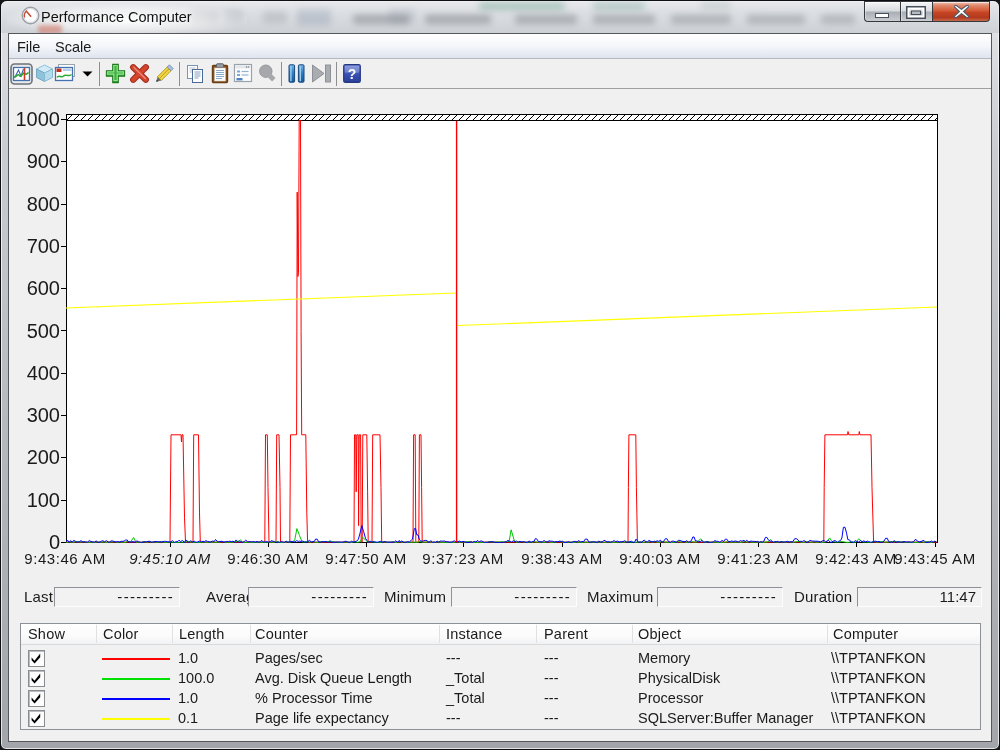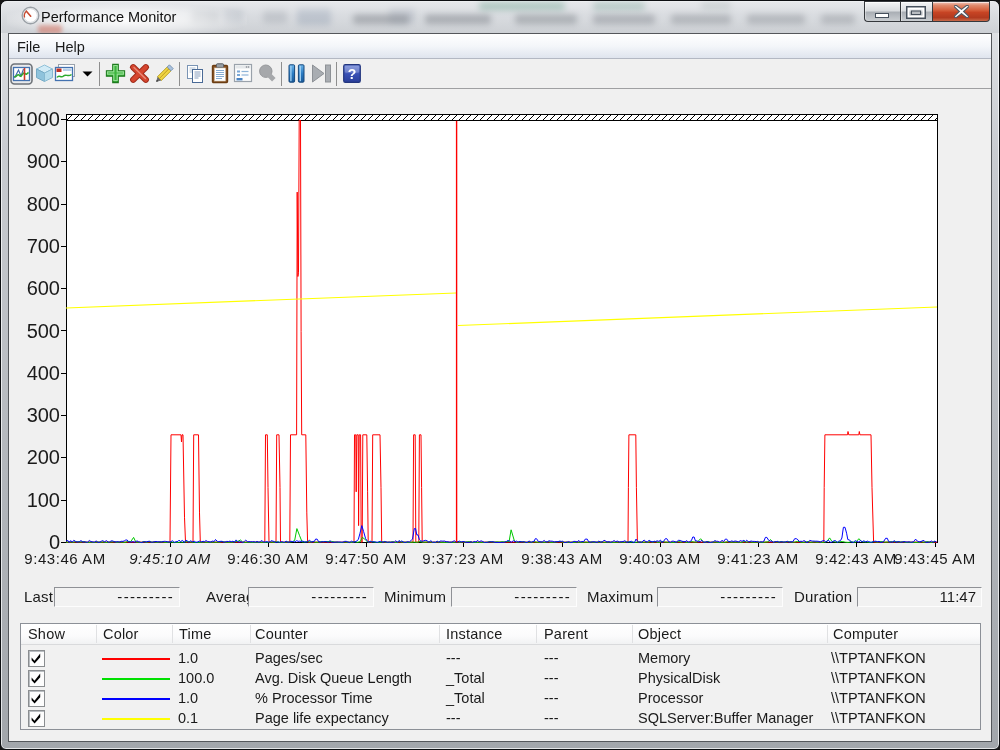--- a/index.html
+++ b/index.html
@@ -56,21 +56,21 @@
   <div class="blob" style="left:352px;top:13px;width:56px;height:10px;background:rgba(75,80,88,.5);"></div>
   <div class="blob" style="left:424px;top:13px;width:66px;height:10px;background:rgba(75,80,88,.5);"></div>
   <div class="blob" style="left:514px;top:13px;width:62px;height:10px;background:rgba(78,83,90,.48);"></div>
   <div class="blob" style="left:592px;top:13px;width:62px;height:10px;background:rgba(78,83,90,.45);"></div>
   <div class="blob" style="left:670px;top:13px;width:60px;height:10px;background:rgba(80,85,92,.42);"></div>
   <div class="blob" style="left:746px;top:13px;width:58px;height:10px;background:rgba(80,85,92,.40);"></div>
   <div class="blob" style="left:820px;top:13px;width:34px;height:10px;background:rgba(82,87,94,.38);"></div>
   <div id="titleglass"></div>
   <div id="titleglow"></div>
   <div class="blob" style="left:37px;top:24px;width:24px;height:9px;background:rgba(205,75,50,.42);filter:blur(2px);"></div>
-  <div id="titletext">Performance Monitor</div>
+  <div id="titletext">Performance Computer</div>
 </div>
 <svg style="left:21px;top:6px;" width="19" height="19" viewBox="0 0 19 19">
   <circle cx="9.5" cy="9.5" r="8.3" fill="#f6f7f8" stroke="#9aa0a6" stroke-width="1.4"></circle>
   <circle cx="9.5" cy="9.5" r="6.9" fill="#ffffff" stroke="#d2d6da" stroke-width="1"></circle>
   <path d="M9.7,10.2 L5.4,5.2" stroke="#c84a30" stroke-width="1.6" stroke-linecap="round"></path>
   <path d="M3.6,11.5 A6.2,6.2 0 0 1 5.8,4.9" stroke="#c84a30" stroke-width="1.3" fill="none"></path>
 </svg>
 <div class="capbtn graybtn" id="btnmin" style="left:864px;width:36px;border-radius:0 0 0 4px;border-right:none;"></div>
 <div class="capbtn graybtn" id="btnmax" style="left:900px;width:33px;"></div>
 <div class="capbtn" id="btnclose"></div>
@@ -81,21 +81,21 @@
     <rect x="1" y="1" width="18" height="11" fill="none" stroke="#46505c" stroke-width="2"></rect>
     <rect x="2.5" y="2.5" width="15" height="8" fill="none" stroke="#fff" stroke-width="2"></rect>
     <rect x="5.5" y="5" width="9" height="3.5" fill="#b9bdc2" stroke="#46505c" stroke-width="1"></rect>
   </svg>
 <svg style="left:954px;top:5px;" width="15" height="13" viewBox="0 0 15 13">
     <path d="M1.8,0 L7.5,4.4 L13.2,0 L15,1.5 L9.6,6.5 L15,11.5 L13.2,13 L7.5,8.6 L1.8,13 L0,11.5 L5.4,6.5 L0,1.5 Z" fill="#fff" stroke="#505a66" stroke-width="1.1"></path>
   </svg>
 <div id="client"></div>
 <div id="menubar"></div>
 <div class="rt" style="left:17px;top:37px;font-size:14.5px;">File</div>
-<div class="rt" style="left:55px;top:37px;font-size:14.5px;">Help</div>
+<div class="rt" style="left:55px;top:37px;font-size:14.5px;">Scale</div>
 <div id="toolbar"></div>
 
 <svg style="left:10px;top:63px;" width="23" height="22" viewBox="0 0 23 22">
   <rect x="1" y="1" width="21" height="20" rx="3.5" fill="#e9eaec" stroke="#6e7379" stroke-width="1.6"></rect>
   <rect x="3.5" y="4.5" width="16" height="13" fill="#fff" stroke="#4472b0" stroke-width="1.3"></rect>
   <path d="M4.5,15 L8.5,7 L11,13 L13.5,6" stroke="#3b66a8" stroke-width="1.1" fill="none"></path>
   <path d="M4.5,13 C6,16 7.5,9.5 9.5,12.5 C11.5,15.5 13,8 15,10.5 C16.5,12.3 17.5,10 18.6,9.5" stroke="#2daa2d" stroke-width="1.6" fill="none"></path>
   <line x1="14.5" y1="5" x2="14.5" y2="17" stroke="#d03a28" stroke-width="1.6"></line>
 </svg>
 <svg style="left:35px;top:64px;" width="19" height="19" viewBox="0 0 19 19">
@@ -269,21 +269,21 @@
 <div id="thead"></div>
 <div class="hsep" style="left:75px;"></div>
     <div class="hsep" style="left:151px;"></div>
     <div class="hsep" style="left:229px;"></div>
     <div class="hsep" style="left:418px;"></div>
     <div class="hsep" style="left:515px;"></div>
     <div class="hsep" style="left:611px;"></div>
     <div class="hsep" style="left:806px;"></div>
 <div class="ht" style="left:7px;">Show</div>
     <div class="ht" style="left:82px;">Color</div>
-    <div class="ht" style="left:158px;">Time</div>
+    <div class="ht" style="left:158px;">Length</div>
     <div class="ht" style="left:234px;">Counter</div>
     <div class="ht" style="left:425px;">Instance</div>
     <div class="ht" style="left:523px;">Parent</div>
     <div class="ht" style="left:617px;">Object</div>
     <div class="ht" style="left:812px;">Computer</div>
 <div class="cbx" style="top:26px;">
       <svg width="15" height="15" viewBox="0 0 15 15" style="left:0;top:0;">
         <path d="M2.6,6.5 L5.5,9.8 L11.2,2.6 L11.2,6.2 L5.6,12.6 L2.6,9.3 Z" fill="#000"></path>
       </svg>
     </div>

